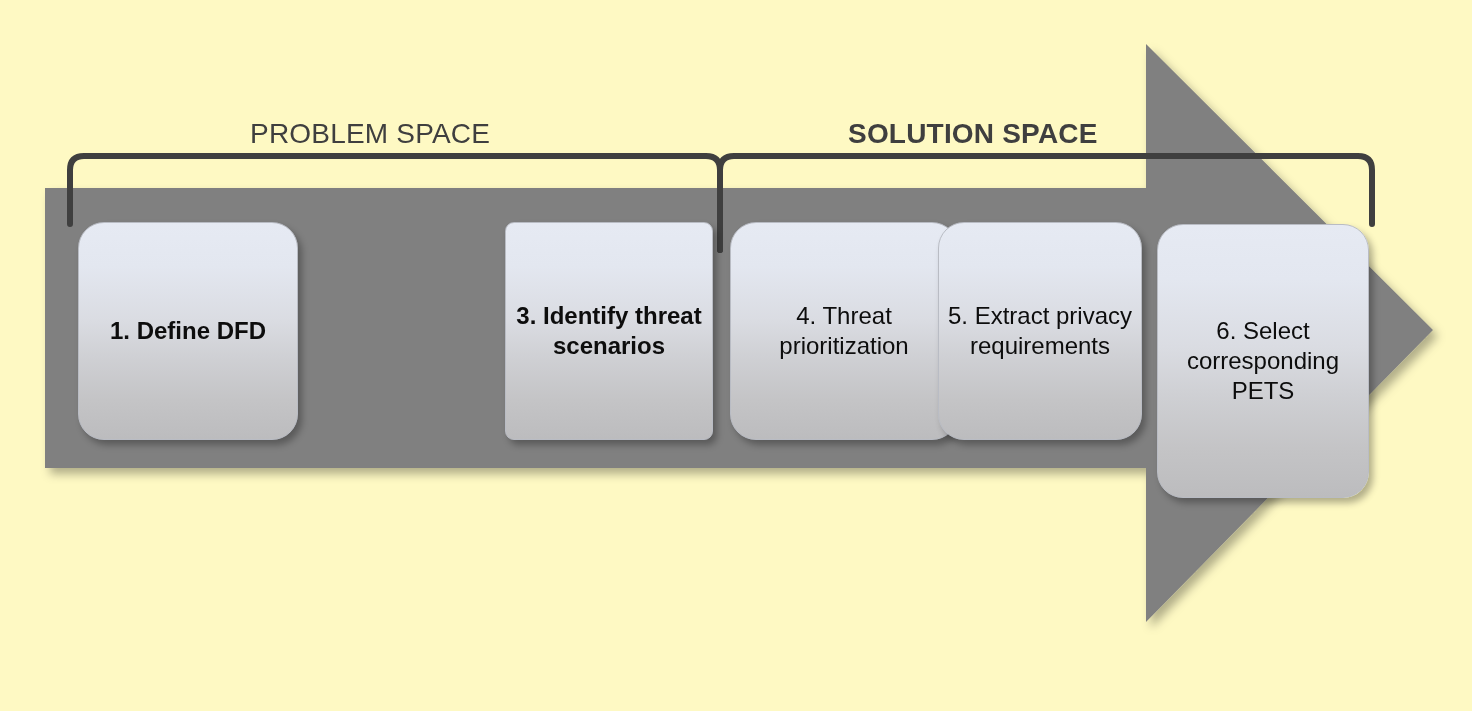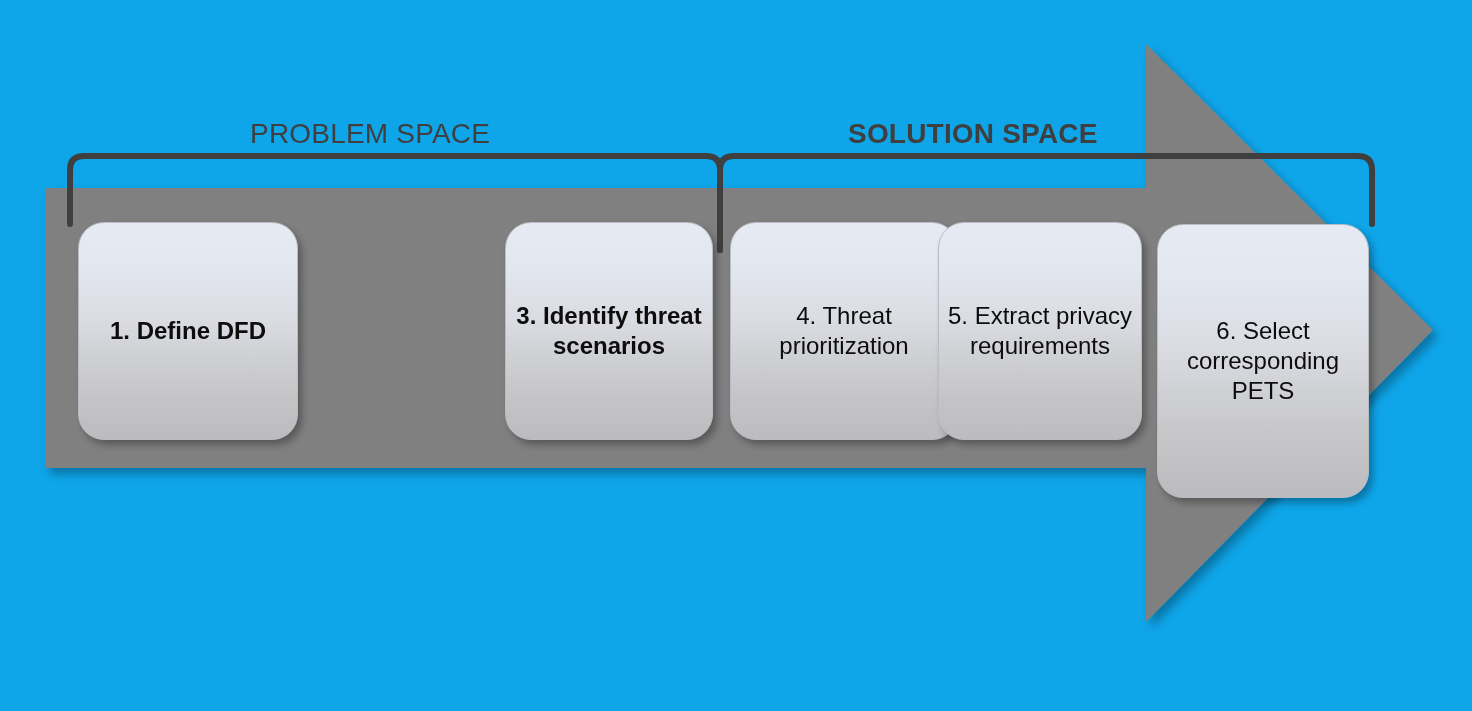--- a/index.html
+++ b/index.html
@@ -4,21 +4,21 @@
 <style>
   html, body {
     margin: 0;
     padding: 0;
     background: #ffffff;
   }
   #canvas {
     position: relative;
     width: 1472px;
     height: 711px;
-    background: #0ea5e9;
+    background: #fef9c3;
     overflow: hidden;
     font-family: "Liberation Sans", sans-serif;
   }
 
   
   .arrow-layer {
     position: absolute;
     left: 0; top: 0;
     width: 1472px;
     height: 711px;
@@ -108,21 +108,21 @@
   </svg>
 
   <div class="phase-label" id="phase-label-problem">PROBLEM SPACE</div>
   <div class="phase-label" id="phase-label-solution">SOLUTION SPACE</div>
 
   <div class="step-box bold" style="left:78px; top:222px; width:220px; height:218px;text-align:center;">
     <span class="step-label">1. Define DFD</span>
   </div>
 
 
-  <div class="step-box bold" style="left:505px; top:222px; width:208px; height:218px;">
+  <div class="step-box bold" style="left:505px; top:222px; width:208px; height:218px;border-radius:9px;">
     <span class="step-label">3. Identify threat scenarios</span>
   </div>
 
   <div class="step-box regular" style="left:730px; top:222px; width:228px; height:218px;">
     <span class="step-label">4. Threat prioritization</span>
   </div>
 
   <div class="step-box regular" style="left:938px; top:222px; width:204px; height:218px;">
     <span class="step-label">5. Extract privacy requirements</span>
   </div>

